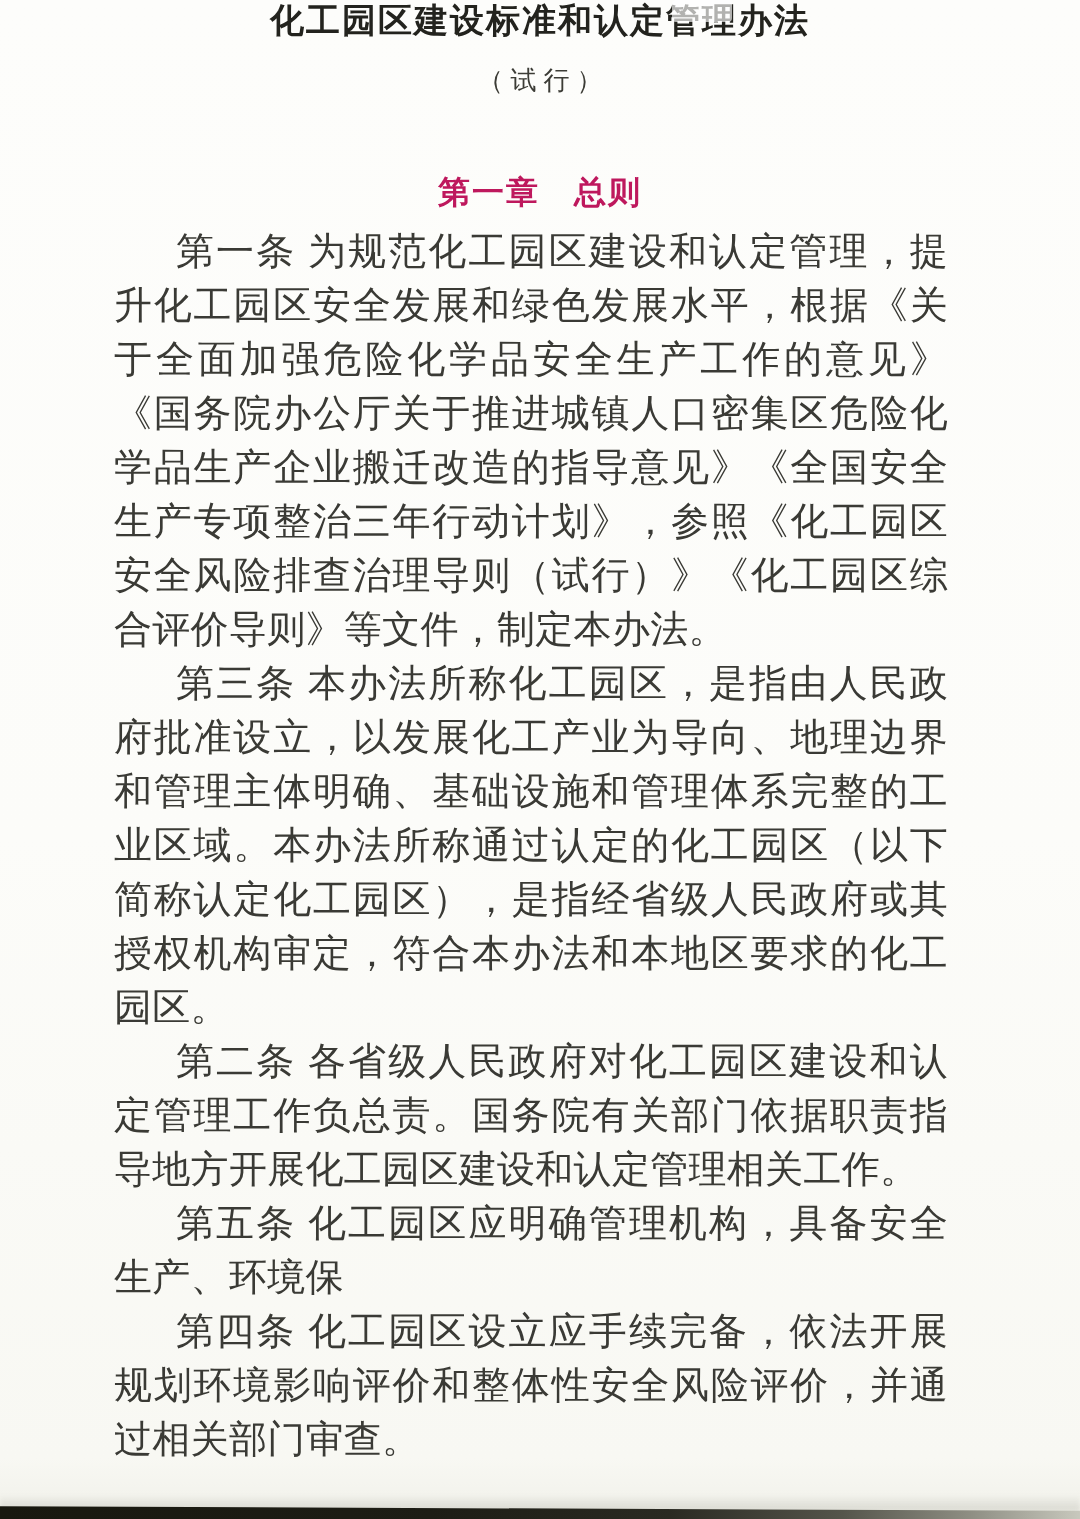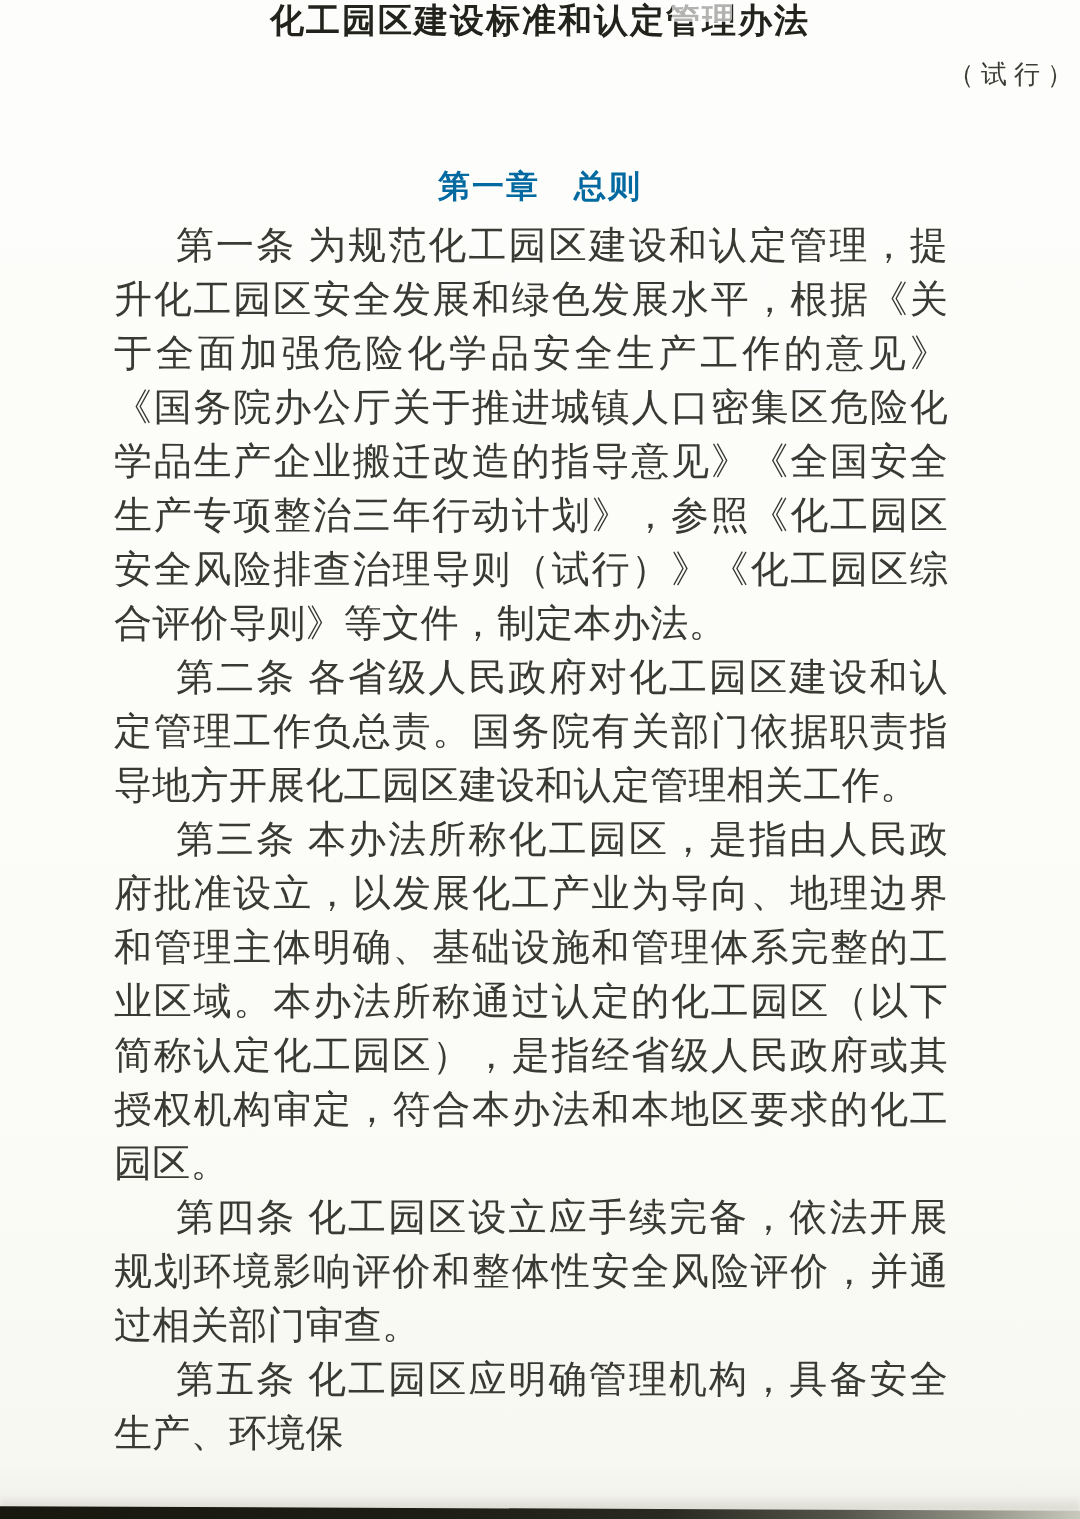--- a/index.html
+++ b/index.html
@@ -23,33 +23,33 @@
     margin: 0;
     text-align: center;
     font-size: 34px;
     line-height: 1.25;
     font-weight: 700;
     letter-spacing: 2px;
     color: #23231e;
     font-family: "Liberation Serif", serif;
   }
   .doc-subtitle {
-    margin-top: 16px;
-    text-align: right;
+    margin-top: 22px;
+    text-align: center;
     font-size: 26px;
     line-height: 1.2;
     letter-spacing: 7px;
     text-indent: 7px;
     color: #3c3c36;
   }
   .chapter-heading {
     margin: 0;
     text-align: center;
     font-weight: 700;
-    color: #0369a1;
+    color: #be185d;
     font-family: "Liberation Sans", sans-serif;
     letter-spacing: 2px;
     text-indent: 0;
   }
   .chapter-heading.first {
     margin-top: 80px;
     font-size: 32px;
     line-height: 32px;
   }
   .body-text {
@@ -111,27 +111,27 @@
   <h1 class="doc-title">化工园区建设标准和认定管理办法</h1>
 
   <div class="doc-subtitle">（试行）</div>
 
   <h2 class="chapter-heading first">第一章　总则</h2>
 
   <div class="body-text">
 
     <p class="para">第一条 为规范化工园区建设和认定管理，提升化工园区安全发展和绿色发展水平，根据《关于全面加强危险化学品安全生产工作的意见》《国务院办公厅关于推进城镇人口密集区危险化学品生产企业搬迁改造的指导意见》《全国安全生产专项整治三年行动计划》，参照《化工园区安全风险排查治理导则（试行）》《化工园区综合评价导则》等文件，制定本办法。</p>
 
+    <p class="para">第三条 本办法所称化工园区，是指由人民政府批准设立，以发展化工产业为导向、地理边界和管理主体明确、基础设施和管理体系完整的工业区域。本办法所称通过认定的化工园区（以下简称认定化工园区），是指经省级人民政府或其授权机构审定，符合本办法和本地区要求的化工园区。</p>
+
     <p class="para">第二条 各省级人民政府对化工园区建设和认定管理工作负总责。国务院有关部门依据职责指导地方开展化工园区建设和认定管理相关工作。</p>
 
-    <p class="para">第三条 本办法所称化工园区，是指由人民政府批准设立，以发展化工产业为导向、地理边界和管理主体明确、基础设施和管理体系完整的工业区域。本办法所称通过认定的化工园区（以下简称认定化工园区），是指经省级人民政府或其授权机构审定，符合本办法和本地区要求的化工园区。</p>
 
+    <p class="para">第五条 化工园区应明确管理机构，具备安全生产、环境保</p>
 
     <p class="para">第四条 化工园区设立应手续完备，依法开展规划环境影响评价和整体性安全风险评价，并通过相关部门审查。</p>
-
-    <p class="para">第五条 化工园区应明确管理机构，具备安全生产、环境保</p>
 
   </div>
 
   <div class="scan-bottom-shade"></div>
   <div class="scan-bottom-edge"></div>
 
 </div>
 
 </body></html>

